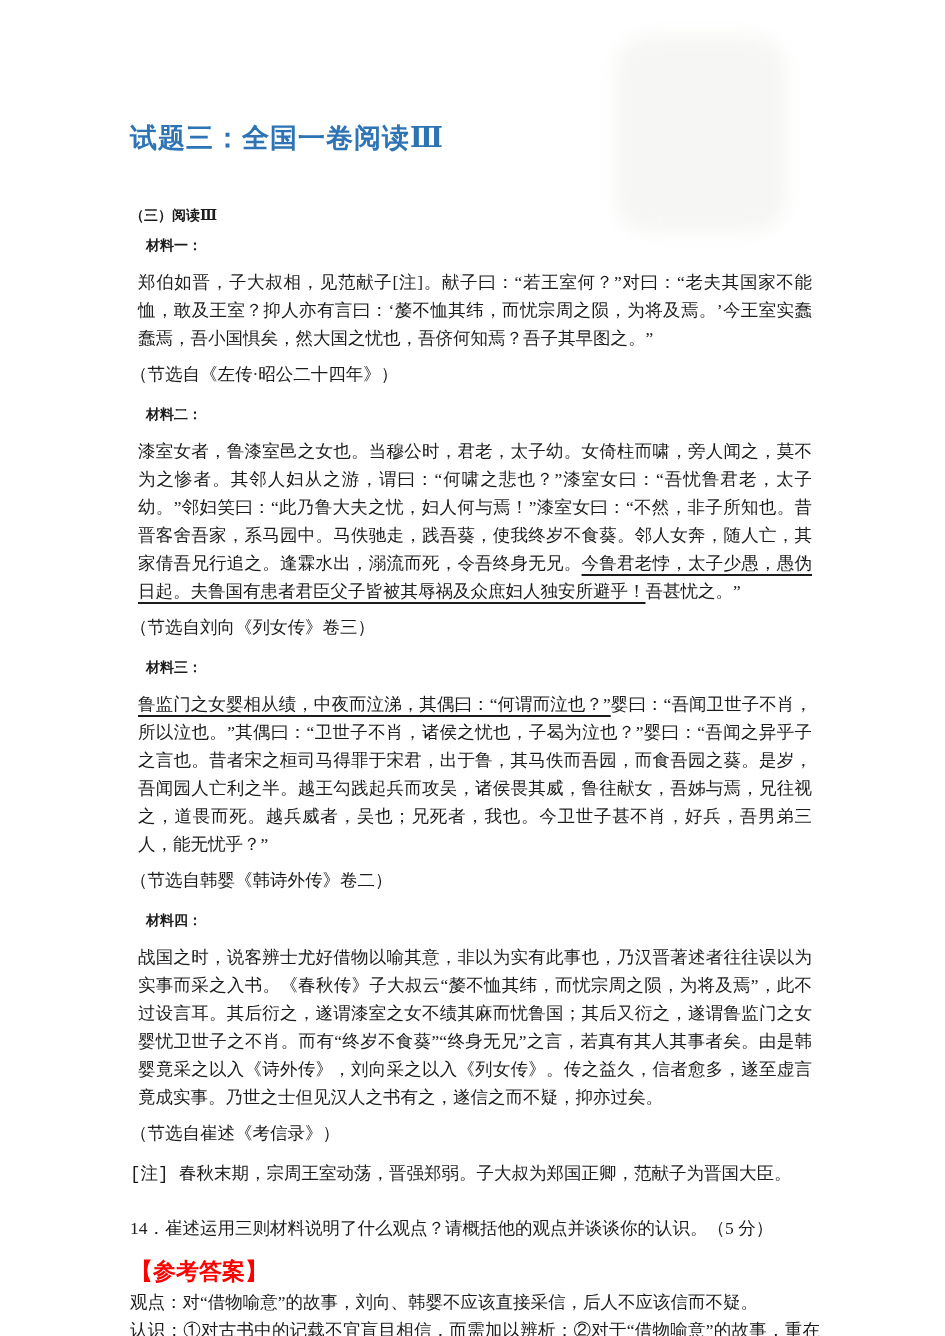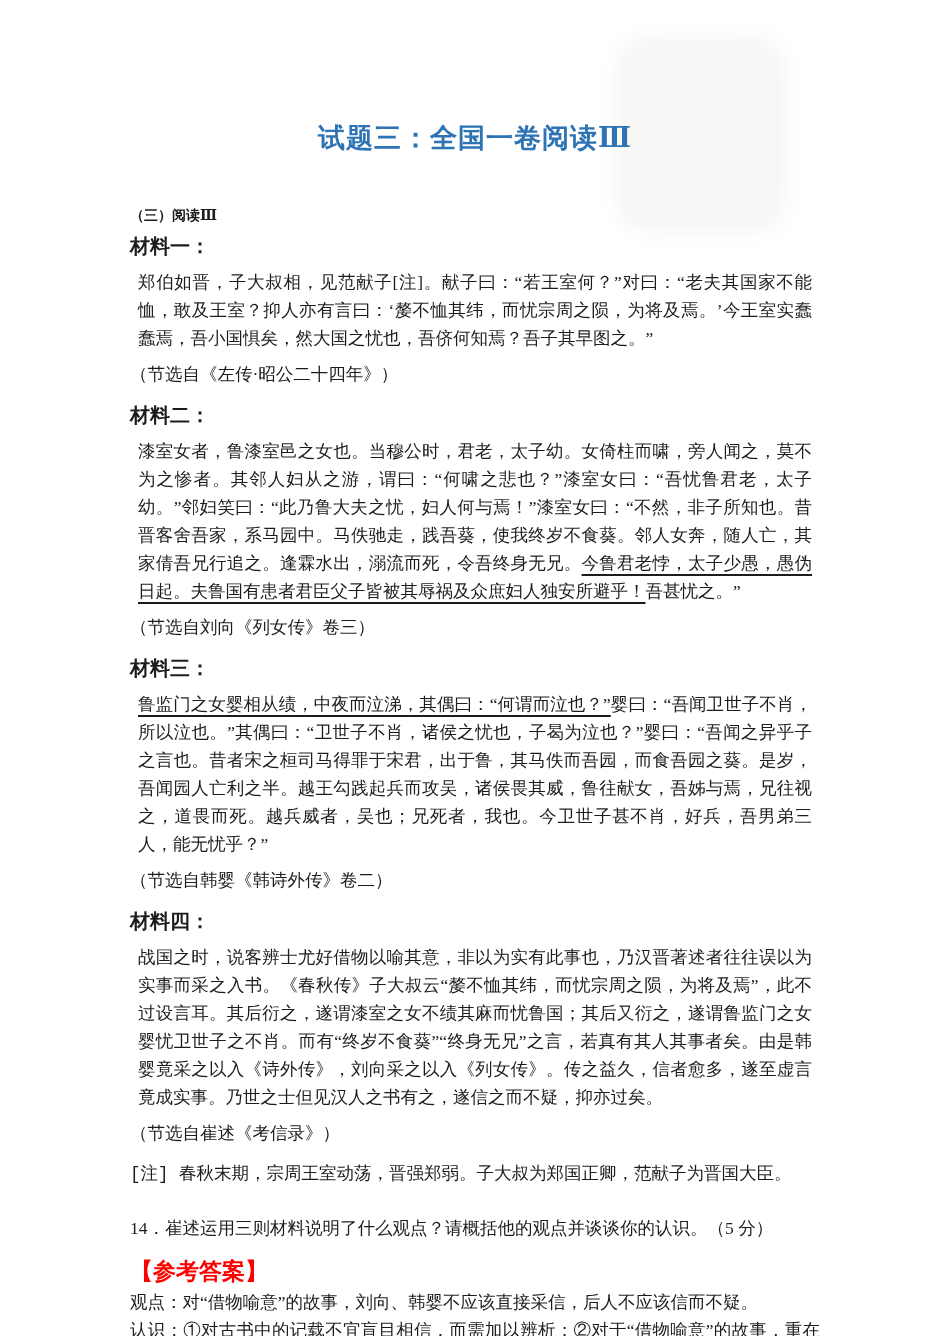--- a/index.html
+++ b/index.html
@@ -25,36 +25,37 @@
     background: #f6f6f4;
     border-radius: 32px;
     filter: blur(9px);
   }
   .content {
     position: relative;
     padding: 120px 125px 0 130px;
   }
   .doc-title {
     margin: 0 0 46px 0;
-    text-align: center;
+    text-align: left;
     font-size: 27px;
     font-weight: bold;
     color: var(--title-blue, #2E74B5);
     letter-spacing: 1px;
   }
   .section-heading {
     font-size: 14px;
     font-weight: bold;
     line-height: 28px;
     margin: 0 0 2px 0;
   }
   .material-label {
-    font-size: 20px;
+    font-size: 14px;
     font-weight: bold;
     line-height: 28px;
+    margin-left: 16px;
   }
   .body-text {
     margin: 8px;
     font-size: 17.5px;
     line-height: 28px;
     text-align: justify;
     text-justify: inter-ideograph;
   }
   .u-seg {
     text-decoration: underline;

